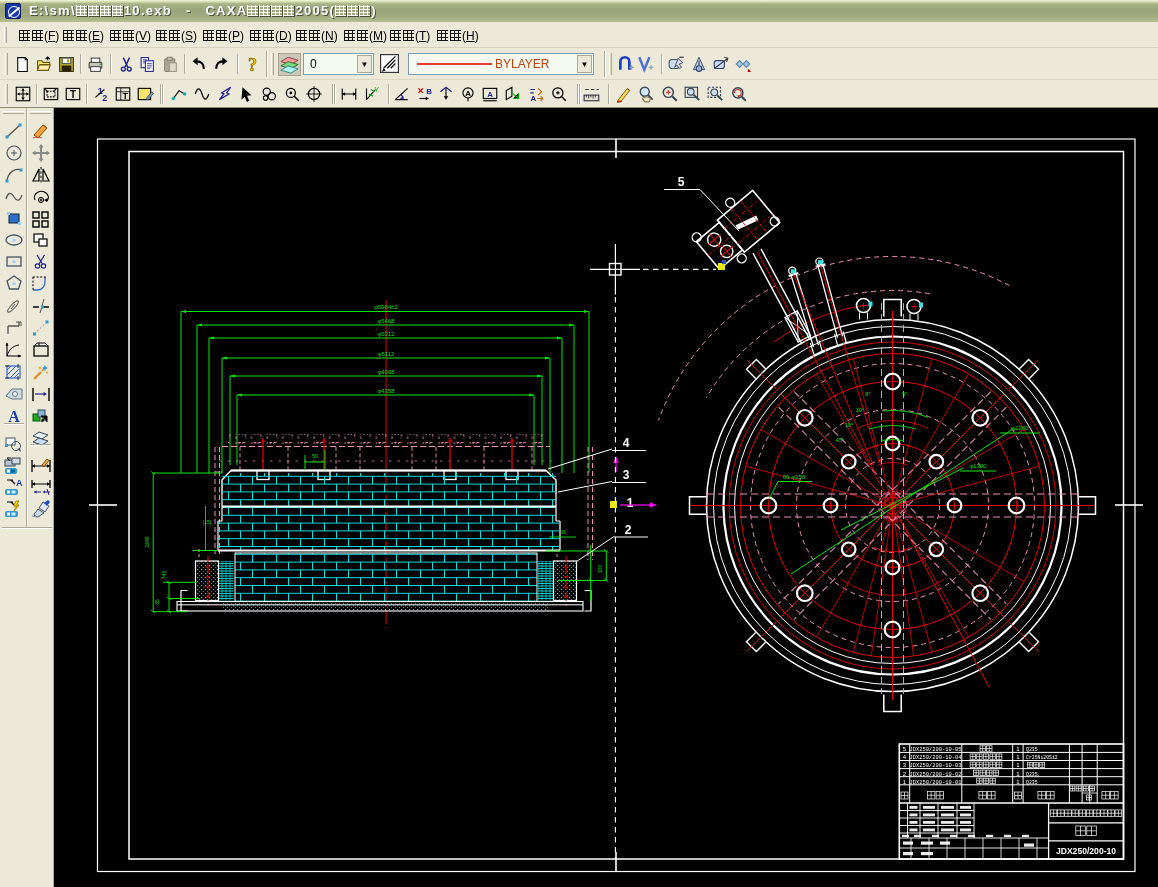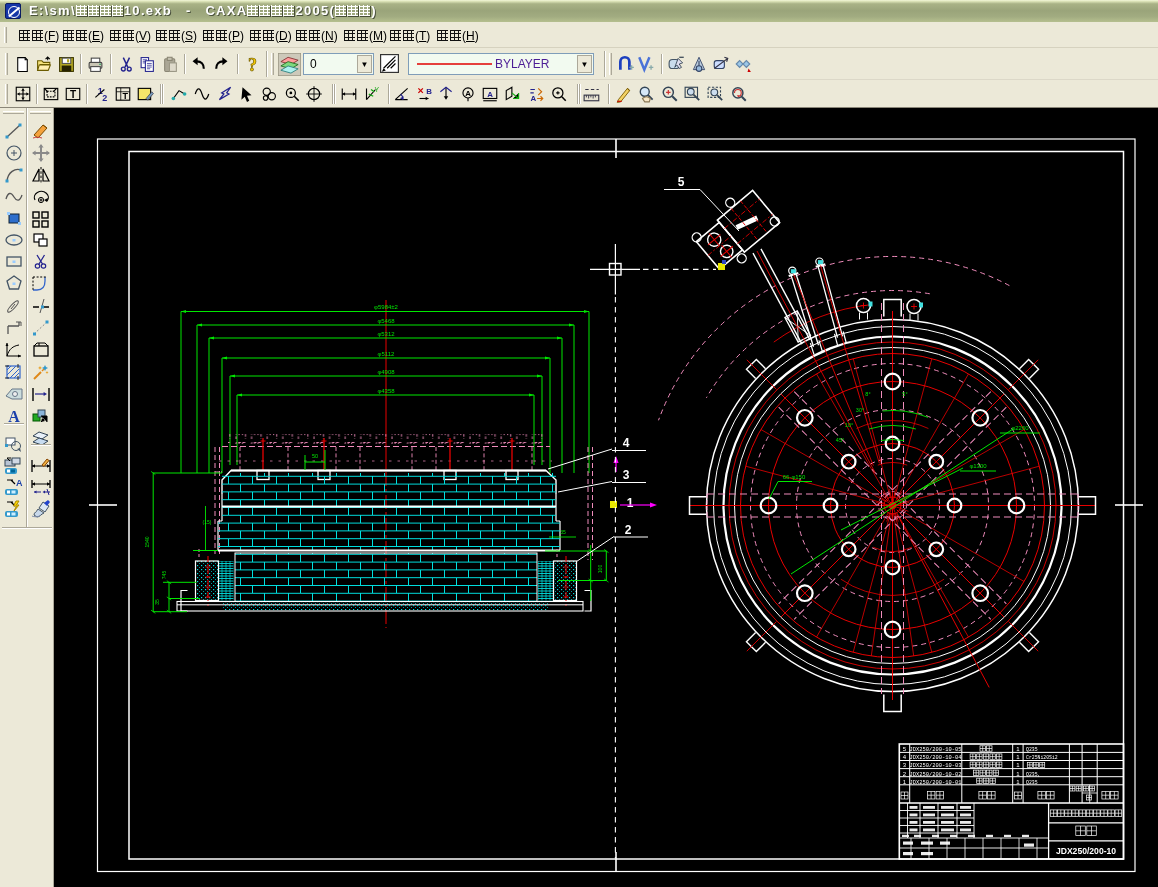--- a/index.html
+++ b/index.html
@@ -136,21 +136,21 @@
       </div>
       <svg class="ticn" style="left:380px;top:6px" width="19" height="19" viewBox="0 0 16 16">
         <rect x="0.5" y="0.5" width="15" height="15" fill="#fff" stroke="#333"></rect>
         <path d="M13 2L3 12m10-7L6 12m7-4l-4 4" stroke="#000" stroke-width="1" fill="none"></path>
         <path d="M3 12l-1.5 3 3.4-1.2z" fill="#000"></path>
       </svg>
       <div class="combo" style="left:408px;top:5px;width:186px;height:22px">
         <svg style="position:absolute;left:8px;top:0" width="75" height="20">
           <path d="M0 10h75" stroke="#e00000" stroke-width="1.5"></path>
         </svg>
-        <span style="position:absolute;left:86px;top:3px;color:#4c1d95">BYLAYER</span>
+        <span style="position:absolute;left:86px;top:3px;color:#c2410c">BYLAYER</span>
         <span class="cbtn">▼</span>
       </div>
       <div class="vsep" style="left:604px;top:3px;height:26px"></div>
       <div class="vgrip" style="left:609px;top:5px;height:22px"></div>
       <svg class="ticn" style="left:617px;top:7px" width="18" height="18" viewBox="0 0 16 16">
         <path d="M3 13V6c0-2.4 1.7-4 4-4s4 1.6 4 4v7" fill="none" stroke="#1c3fbf" stroke-width="2.4"></path>
         <path d="M11 11h4m-2-2v4" stroke="#8aa" stroke-width="1.2"></path>
       </svg>
       <svg class="ticn" style="left:637px;top:7px" width="18" height="18" viewBox="0 0 16 16">
         <path d="M2 2l4.5 11L11 2" fill="none" stroke="#4a72d8" stroke-width="2.2"></path>

